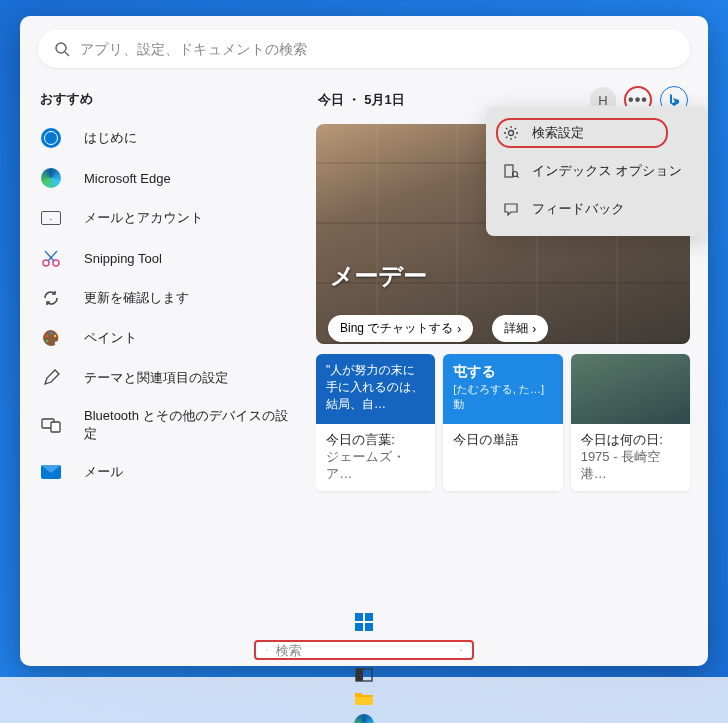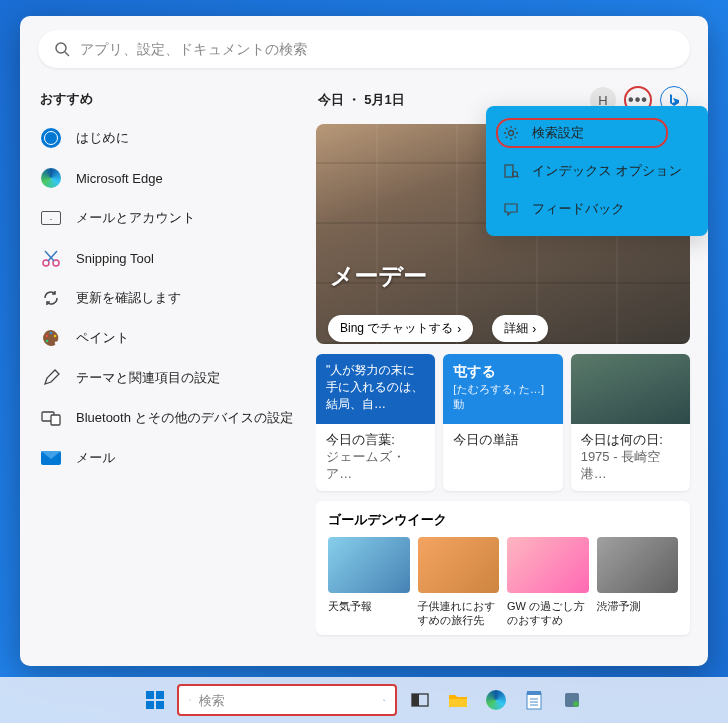--- a/index.html
+++ b/index.html
@@ -15,33 +15,33 @@
 .searchbar input::placeholder { color: #888; }
 
 
 .content { display: flex; flex: 1; overflow: hidden; }
 
 
 .sidebar { width: 296px; padding: 6px 10px; overflow-y: auto; }
 .sidebar-title { font-size: 13px; font-weight: 600; color: #222; padding: 6px 10px 10px; }
 .sidebar-item { display: flex; align-items: center; padding: 9px 10px; border-radius: 6px; cursor: pointer; }
 .sidebar-item .ic { width: 22px; height: 22px; margin-right: 14px; display: flex; align-items: center; justify-content: center; flex-shrink: 0; }
-.sidebar-item .lbl { font-size: 13px; color: #222; }
+.sidebar-item .lbl { font-size: 13px; color: #222; margin-left: 8px; }
 
 
 .rightcol { flex: 1; padding: 4px 18px 10px 0; position: relative; overflow-y: auto; }
 .righthead { display: flex; align-items: center; justify-content: space-between; padding: 4px 2px 10px 2px; gap: 24px; }
 .righthead-title { font-size: 13px; font-weight: 600; color: #222; }
 .righthead-actions { display: flex; align-items: center; gap: 8px; }
 .avatar { width: 26px; height: 26px; border-radius: 50%; background: #e5e5e5; color: #555; font-size: 13px; display: flex; align-items: center; justify-content: center; font-weight: 500; }
 .more-btn { width: 28px; height: 28px; border-radius: 50%; border: 2px solid #d63b3b; display: flex; align-items: center; justify-content: center; cursor: pointer; color: #555; font-weight: bold; letter-spacing: 1px; }
 .bing-chat { width: 28px; height: 28px; border-radius: 50%; border: 1.5px solid #1078d4; display: flex; align-items: center; justify-content: center; cursor: pointer; }
 
 
-.menu { position: absolute; top: 28px; right: 0; width: 222px; background: #0ea5e9; border-radius: 8px; box-shadow: 0 6px 24px rgba(0,0,0,0.18); padding: 8px 0; z-index: 50; }
+.menu { position: absolute; top: 28px; right: 0; width: 222px; background: #e5e5e5; border-radius: 8px; box-shadow: 0 6px 24px rgba(0,0,0,0.18); padding: 8px 0; z-index: 50; }
 .menu-item { display: flex; align-items: center; padding: 10px 16px; cursor: pointer; font-size: 13px; color: #222; }
 .menu-item .mic { width: 18px; margin-right: 12px; display:flex; align-items:center; justify-content:center; }
 .menu-item.highlighted { position: relative; }
 .menu-item.highlighted::after { content:''; position:absolute; left:10px; right:40px; top:4px; bottom:4px; border:2px solid #d63b3b; border-radius: 14px; pointer-events:none; }
 
 
 .hero { position: relative; height: 220px; border-radius: 8px; overflow: hidden; background: linear-gradient(160deg,#b89878 0%,#7a6452 30%,#3e3a35 100%); }
 .hero::before { content:''; position:absolute; inset:0; background:
   linear-gradient(90deg, rgba(255,255,255,0.1) 0 2px, transparent 2px) 60px 0/80px 100%,
   linear-gradient(0deg, rgba(0,0,0,0.2) 0 2px, transparent 2px) 0 40px/100% 60px; opacity:0.5; }
@@ -65,21 +65,21 @@
 .tiles { display:flex; gap:8px; }
 .tile { flex:1; }
 .tile-img { height:56px; border-radius:4px; margin-bottom:6px; }
 .t1 { background: linear-gradient(135deg,#87ceeb,#4682b4); }
 .t2 { background: linear-gradient(135deg,#f4a460,#cd853f); }
 .t3 { background: linear-gradient(135deg,#ffb6c1,#ff69b4); }
 .t4 { background: linear-gradient(135deg,#a0a0a0,#606060); }
 .tile-lbl { font-size:11px; line-height:1.3; color:#222; }
 
 
-.taskbar { position: absolute; left: 0; right: 0; bottom: 0; height: 46px; background: rgba(235,240,250,0.85); backdrop-filter: blur(10px); display: flex; align-items: center; justify-content: center; gap: 8px; }
+.taskbar { position: absolute; left: 0; right: 0; bottom: 0; height: 46px; background: rgba(235,240,250,0.85); backdrop-filter: blur(10px); display: flex; align-items: center; justify-content: center; gap: 8px; flex-direction: column; }
 .tb-start { width:28px; height:28px; display:flex; align-items:center; justify-content:center; cursor:pointer; }
 .tb-search { width: 220px; height: 32px; background:#fff; border:2px solid #d63b3b; border-radius:4px; display:flex; align-items:center; padding:0 10px; gap:8px; }
 .tb-search input { border:none; outline:none; flex:1; font-size:13px; background:transparent; }
 .tb-search input::placeholder { color:#888; }
 .tb-icon { width:30px; height:30px; display:flex; align-items:center; justify-content:center; cursor:pointer; border-radius:4px; }
 
 
 .ic-globe { width:20px; height:20px; border-radius:50%; background:#0078d4; position:relative; }
 .ic-globe::after { content:''; position:absolute; inset:3px; border:1.5px solid #fff; border-radius:50%; }
 .ic-edge { width:20px; height:20px; border-radius:50%; background: conic-gradient(#0c59a4, #34c6f4, #4bc862, #0c59a4); }
@@ -262,41 +262,20 @@
         </div>
         <div class="card">
           <div class="card-top img"></div>
           <div class="card-bot">
             <div>今日は何の日:</div>
             <div class="sub">1975 - 長崎空港…</div>
           </div>
         </div>
       </div>
 
-      <div class="sect">
-        <div class="sect-title">ゴールデンウイーク</div>
-        <div class="tiles">
-          <div class="tile">
-            <div class="tile-img t1"></div>
-            <div class="tile-lbl">天気予報</div>
-          </div>
-          <div class="tile">
-            <div class="tile-img t2"></div>
-            <div class="tile-lbl">子供連れにおすすめの旅行先</div>
-          </div>
-          <div class="tile">
-            <div class="tile-img t3"></div>
-            <div class="tile-lbl">GW の過ごし方のおすすめ</div>
-          </div>
-          <div class="tile">
-            <div class="tile-img t4"></div>
-            <div class="tile-lbl">渋滞予測</div>
-          </div>
-        </div>
-      </div>
 
     </div>
   </div>
 </div>
 
 <div class="taskbar">
   <div class="tb-start">
     <svg width="20" height="20" viewBox="0 0 20 20">
         <rect x="1" y="1" width="8" height="8" fill="#0078d4"></rect>
         <rect x="11" y="1" width="8" height="8" fill="#0078d4"></rect>

